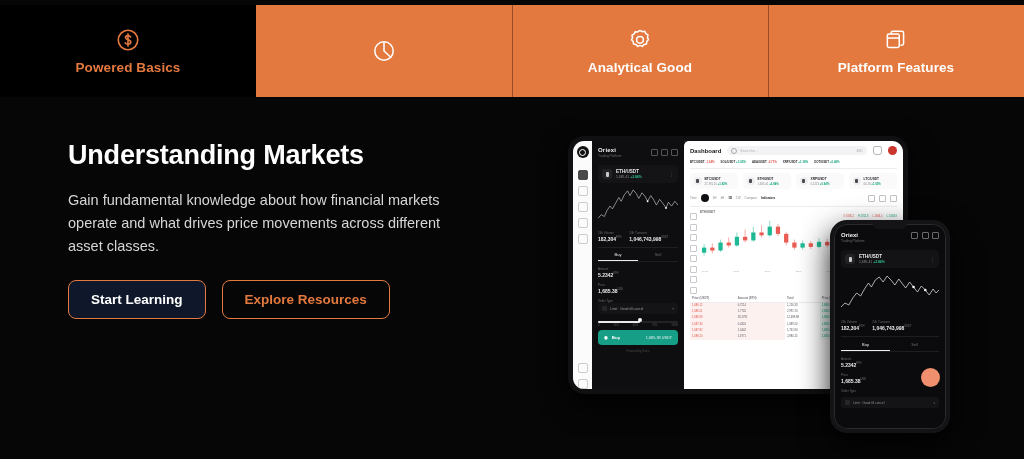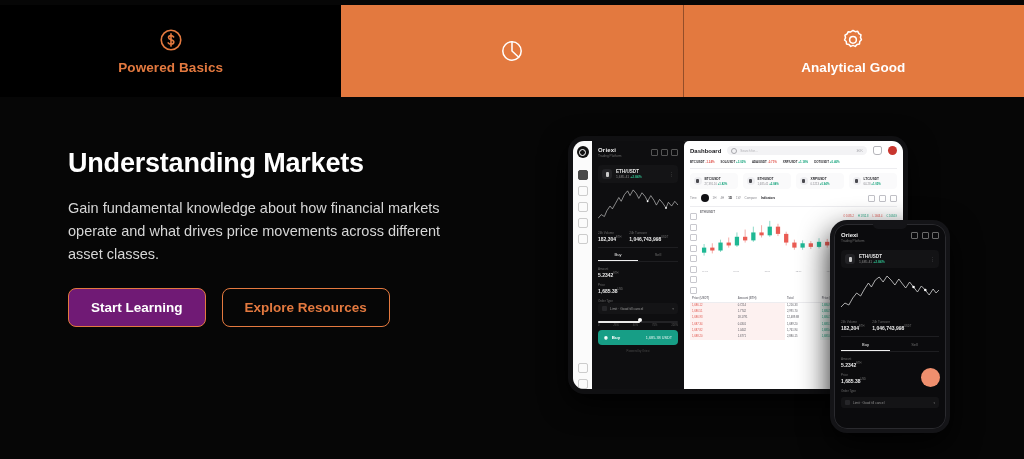--- a/index.html
+++ b/index.html
@@ -17,25 +17,25 @@
   .tab.active{background:#000000;}
   .tab.inactive{background:#E3793F;}
   .tab.inactive + .tab.inactive{box-shadow:inset 1px 0 0 rgba(0,0,0,.35);}
   .tab-icon{width:26px;height:26px;display:block;}
   .tab-label{font-size:13.5px;font-weight:700;letter-spacing:.1px;line-height:1;}
   .tab.active .tab-label{color:#E3793F;}
   .tab.inactive .tab-label{color:#ffffff;}
 
   
   .content{position:absolute;left:68px;top:140px;width:430px;}
-  .headline{font-size:27px;font-weight:700;line-height:1.15;margin:8px 0 18px 0;color:#ffffff;letter-spacing:-.2px;}
+  .headline{font-size:27px;font-weight:700;line-height:1.15;margin:0 0 18px 0;color:#ffffff;letter-spacing:-.2px;}
   .para{font-size:14.5px;line-height:1.58;color:#d6d6d6;margin:0 0 22px 0;max-width:400px;}
   .btnrow{display:flex;gap:16px;margin-top:8px;}
   .btn{font-size:13.5px;font-weight:700;border-radius:8px;padding:12px 22px;line-height:1;cursor:pointer;display:inline-flex;align-items:center;justify-content:center;}
-  .btn-primary{background:#701a75;color:#ffffff;border:1px solid #E3793F;}
+  .btn-primary{background:#0f172a;color:#ffffff;border:1px solid #E3793F;}
   .btn-ghost{background:transparent;color:#E3793F;border:1px solid #E3793F;}
 
   
   .devices{position:absolute;left:560px;top:128px;width:420px;height:310px;}
 
   
   .tablet{position:absolute;left:8px;top:8px;width:330px;height:248px;
     background:#0d0d0f;border:5px solid #101012;border-radius:16px;
     box-shadow:0 10px 28px rgba(0,0,0,.85), 0 0 0 1px #222 inset;overflow:hidden;display:flex;}
   .t-rail{width:19px;background:#fbfbfb;display:flex;flex-direction:column;align-items:center;padding-top:5px;gap:6px;flex:0 0 auto;border-radius:4px 0 0 4px;}
@@ -178,20 +178,30 @@
     <div class="tab inactive">
       <span class="tab-icon">
         <svg viewBox="0 0 24 24" width="26" height="26" fill="none" stroke="#ffffff" stroke-width="1.4">
           <path d="M12 3.2l2.1 1.1 2.3-.3 1 2.1 2 1.2-.5 2.3.9 2.1-1.6 1.7-.2 2.3-2.3.5-1.6 1.7-2.1-.9-2.1.9-1.6-1.7-2.3-.5-.2-2.3L4.2 12l.9-2.1-.5-2.3 2-1.2 1-2.1 2.3.3z" stroke-linejoin="round"></path>
           <circle cx="12" cy="11.8" r="3.1"></circle>
         </svg>
       </span>
       <span class="tab-label">Analytical Good</span>
     </div>
 
+    <div class="tab inactive">
+      <span class="tab-icon">
+        <svg viewBox="0 0 24 24" width="26" height="26" fill="none" stroke="#ffffff" stroke-width="1.4">
+          <rect x="4" y="6.5" width="11" height="12.5" rx="1.6"></rect>
+          <path d="M7.6 6.5V5.6A1.6 1.6 0 0 1 9.2 4h8.2A1.6 1.6 0 0 1 19 5.6v9.6a1.6 1.6 0 0 1-1.6 1.6h-.9" stroke-linecap="round"></path>
+          <path d="M4 10.2h11"></path>
+        </svg>
+      </span>
+      <span class="tab-label">Platform Features</span>
+    </div>
   </div>
 
   <div class="content">
     <h1 class="headline">Understanding Markets</h1>
     <p class="para">Gain fundamental knowledge about how financial markets operate and what drives price movements across different asset classes.</p>
     <div class="btnrow">
       <div class="btn btn-primary">Start Learning</div>
       <div class="btn btn-ghost">Explore Resources</div>
     </div>
   </div>

